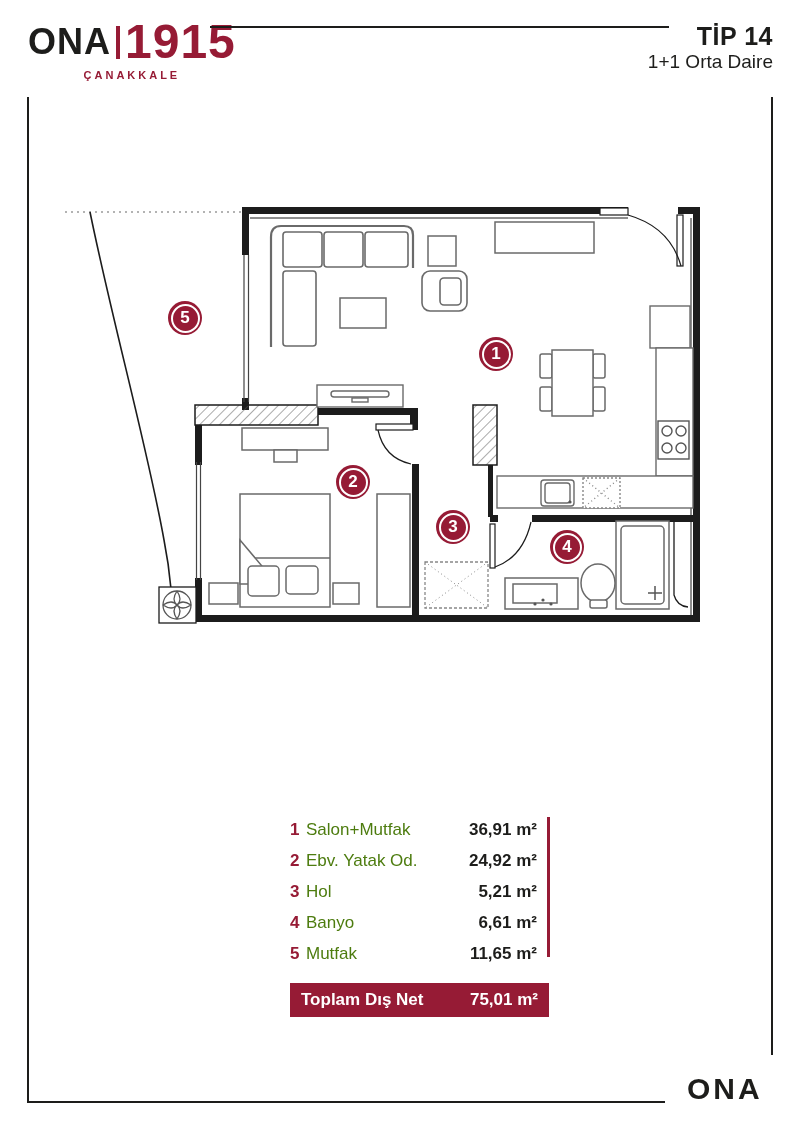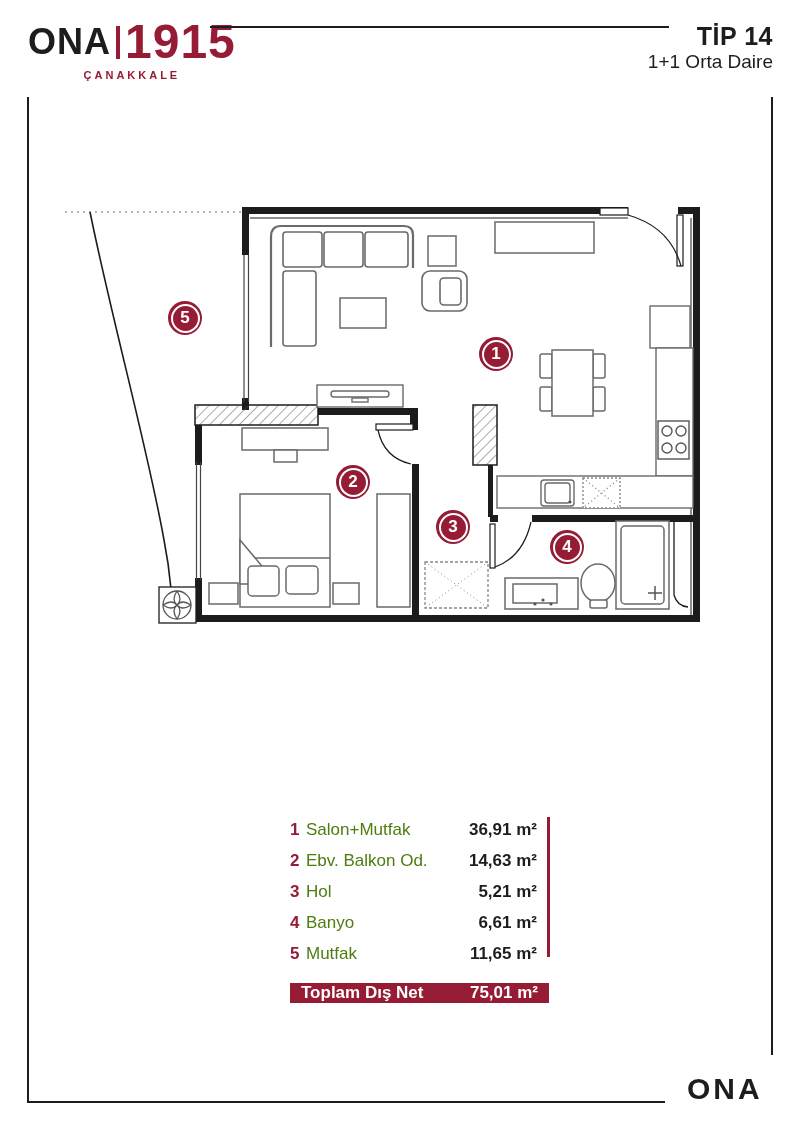--- a/index.html
+++ b/index.html
@@ -30,21 +30,21 @@
   .marker::after{content:"";position:absolute;inset:2.5px;border:2px solid #fff;border-radius:50%;}
   .marker span{color:#fff;font-size:17px;font-weight:700;position:relative;z-index:1;}
   
   .legend{position:absolute;left:290px;top:814px;width:259px;}
   .legend-rows{position:relative;}
   .legend-rule{position:absolute;right:-1px;top:3px;width:3px;height:140px;background:#961B35;}
   .legend-row{height:31px;display:flex;align-items:center;font-size:17px;padding-right:12px;}
   .legend-row .num{color:#961B35;font-weight:700;width:16px;flex:none;}
   .legend-row .name{flex:1;color:#4d7c0f;}
   .legend-row .area{font-weight:700;color:#1d1d1b;white-space:nowrap;}
-  .legend-total{margin-top:14px;height:20px;background:#961B35;color:#fff;display:flex;
+  .legend-total{margin-top:14px;height:34px;background:#961B35;color:#fff;display:flex;
                 align-items:center;justify-content:space-between;padding:0 11px;
                 font-size:17px;font-weight:700;}
 </style>
 </head>
 <body>
 
 <div class="logo">
   <div class="logo-row">
     <span class="logo-ona">ONA</span>
     <span class="logo-bar"></span>
@@ -235,22 +235,22 @@
 <div class="legend">
   <div class="legend-rows">
     <div class="legend-rule"></div>
     <div class="legend-row">
       <span class="num">1</span>
       <span class="name">Salon+Mutfak</span>
       <span class="area">36,91 m²</span>
     </div>
     <div class="legend-row">
       <span class="num">2</span>
-      <span class="name">Ebv. Balkon Od.</span>
-      <span class="area">14,63 m²</span>
+      <span class="name">Ebv. Yatak Od.</span>
+      <span class="area">24,92 m²</span>
     </div>
     <div class="legend-row">
       <span class="num">3</span>
       <span class="name">Hol</span>
       <span class="area">5,21 m²</span>
     </div>
     <div class="legend-row">
       <span class="num">4</span>
       <span class="name">Banyo</span>
       <span class="area">6,61 m²</span>

